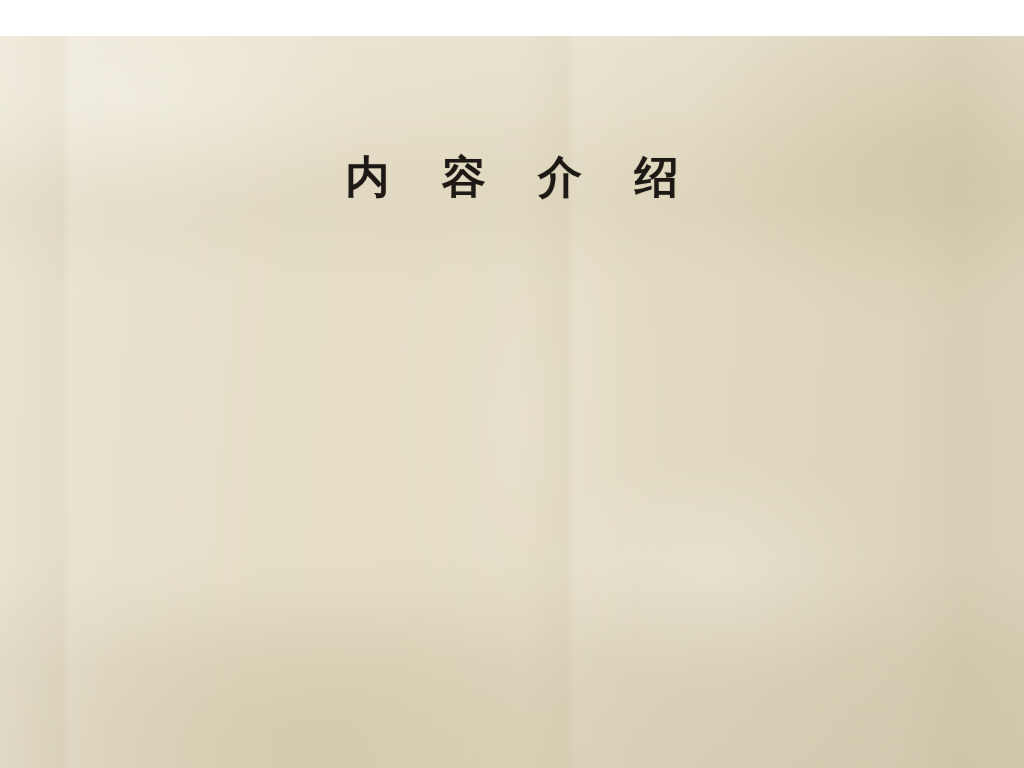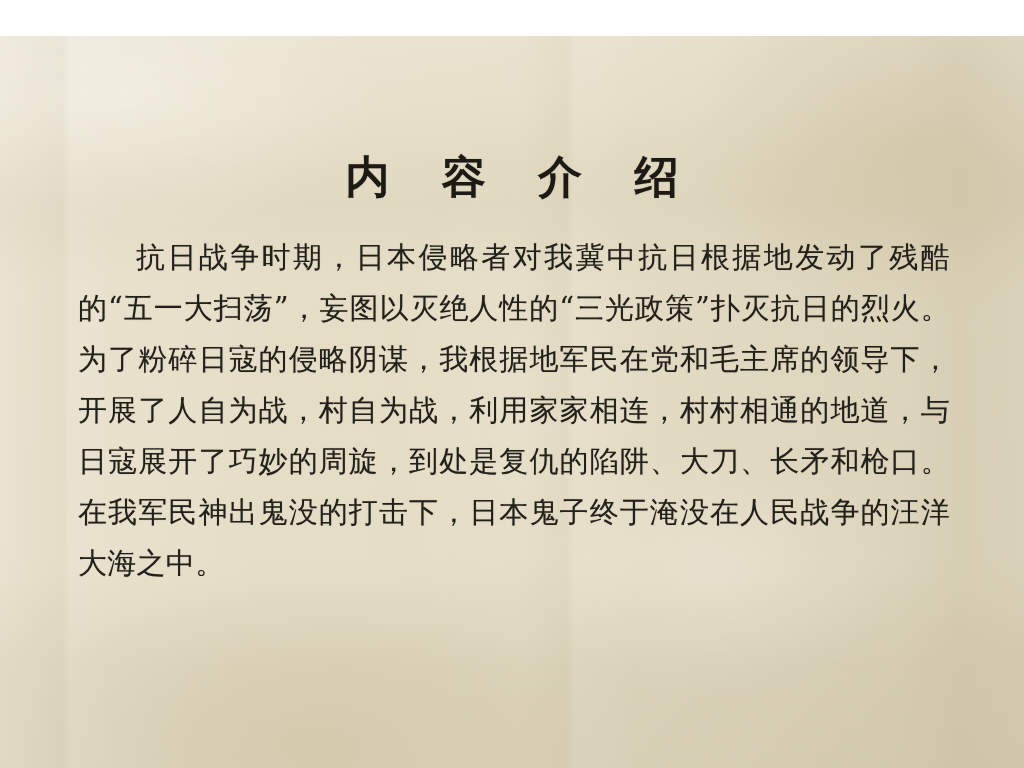--- a/index.html
+++ b/index.html
@@ -108,15 +108,14 @@
 </head>
 <body>
 
 <div id="page">
   <div id="paper-texture"></div>
   <div id="paper-bands"></div>
 
   <div id="content">
     <div class="doc-title">内 容 介 绍</div>
 
-    <div class="doc-body">抗日战争时期，日本侵略者对我冀中抗日根据地发动了残酷的“五一大扫荡”，妄图以灭绝人性的“三光政策”扑灭抗日的烈火。为了粉碎日寇的侵略阴谋，我根据地军民在党和毛主席的领导下，开展了人自为战，村自为战，利用家家相连，村村相通的地道，与日寇展开了巧妙的周旋，到处是复仇的陷阱、大刀、长矛和枪口。在我军民神出鬼没的打击下，日本鬼子终于淹没在人民战争的汪洋大海之中。</div>
   </div>
 </div>
 
 </body></html>

